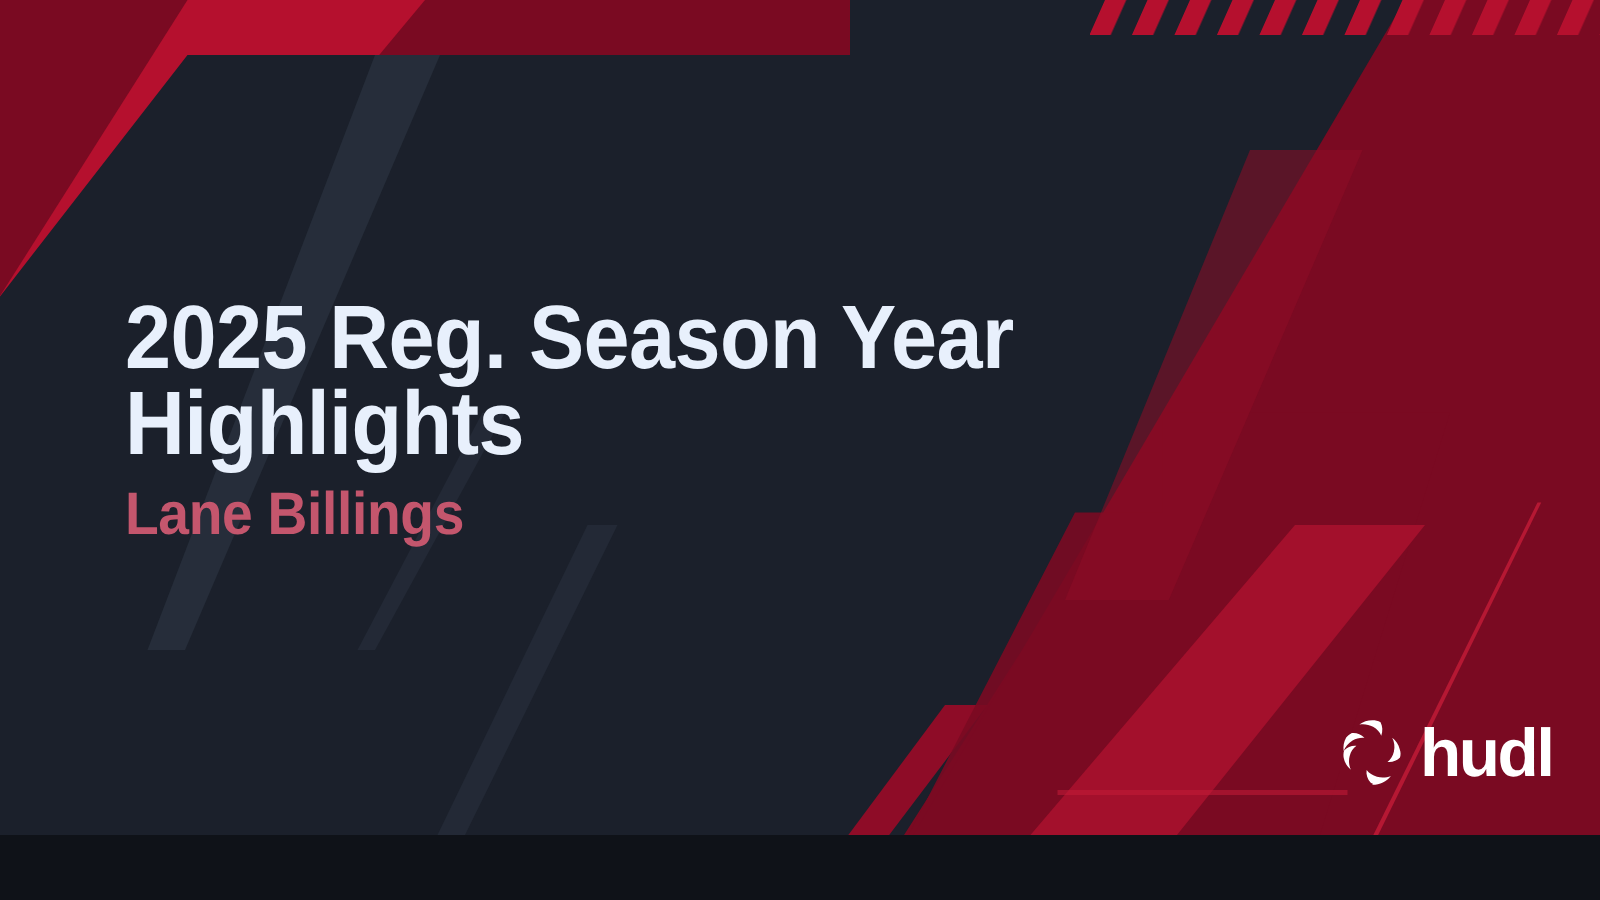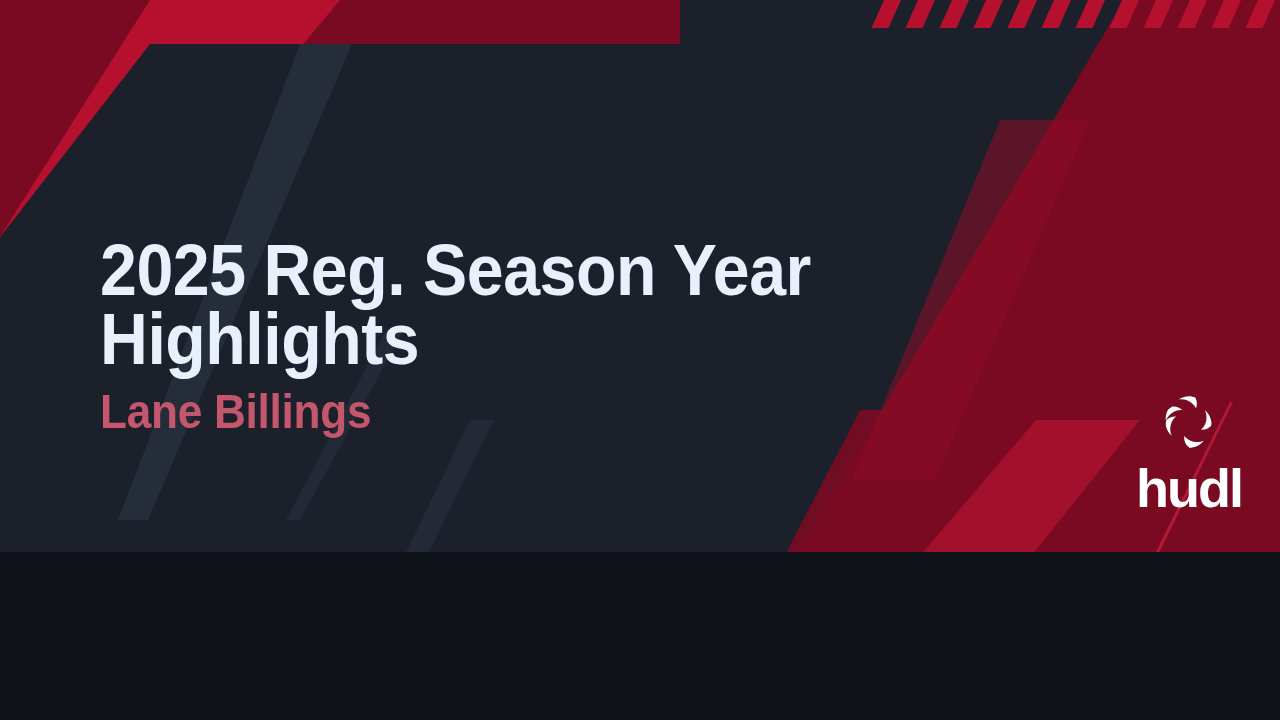--- a/index.html
+++ b/index.html
@@ -8,21 +8,21 @@
     padding: 0;
     background: #0f1218;
   }
   body {
     font-family: "Liberation Sans", sans-serif;
   }
 
   #slide {
     position: relative;
     width: 1280px;
-    height: 552px;
+    height: 668px;
     overflow: hidden;
     background: #7a0a22;
   }
 
   #slide svg.layer {
     position: absolute;
     top: 0;
     left: 0;
     width: 1280px;
     height: 720px;
@@ -65,21 +65,20 @@
 
   
   .logo {
     position: absolute;
     right: 38px;
     bottom: 38px;
     z-index: 25;
     display: flex;
     align-items: center;
     gap: 10px;
-    flex-direction: column;
   }
   .logo-mark { display: block; }
   .logo-word {
     font-family: "Liberation Sans", sans-serif;
     font-weight: 700;
     font-size: 54px;
     line-height: 1;
     color: #ffffff;
     letter-spacing: -2px;
     position: relative;

